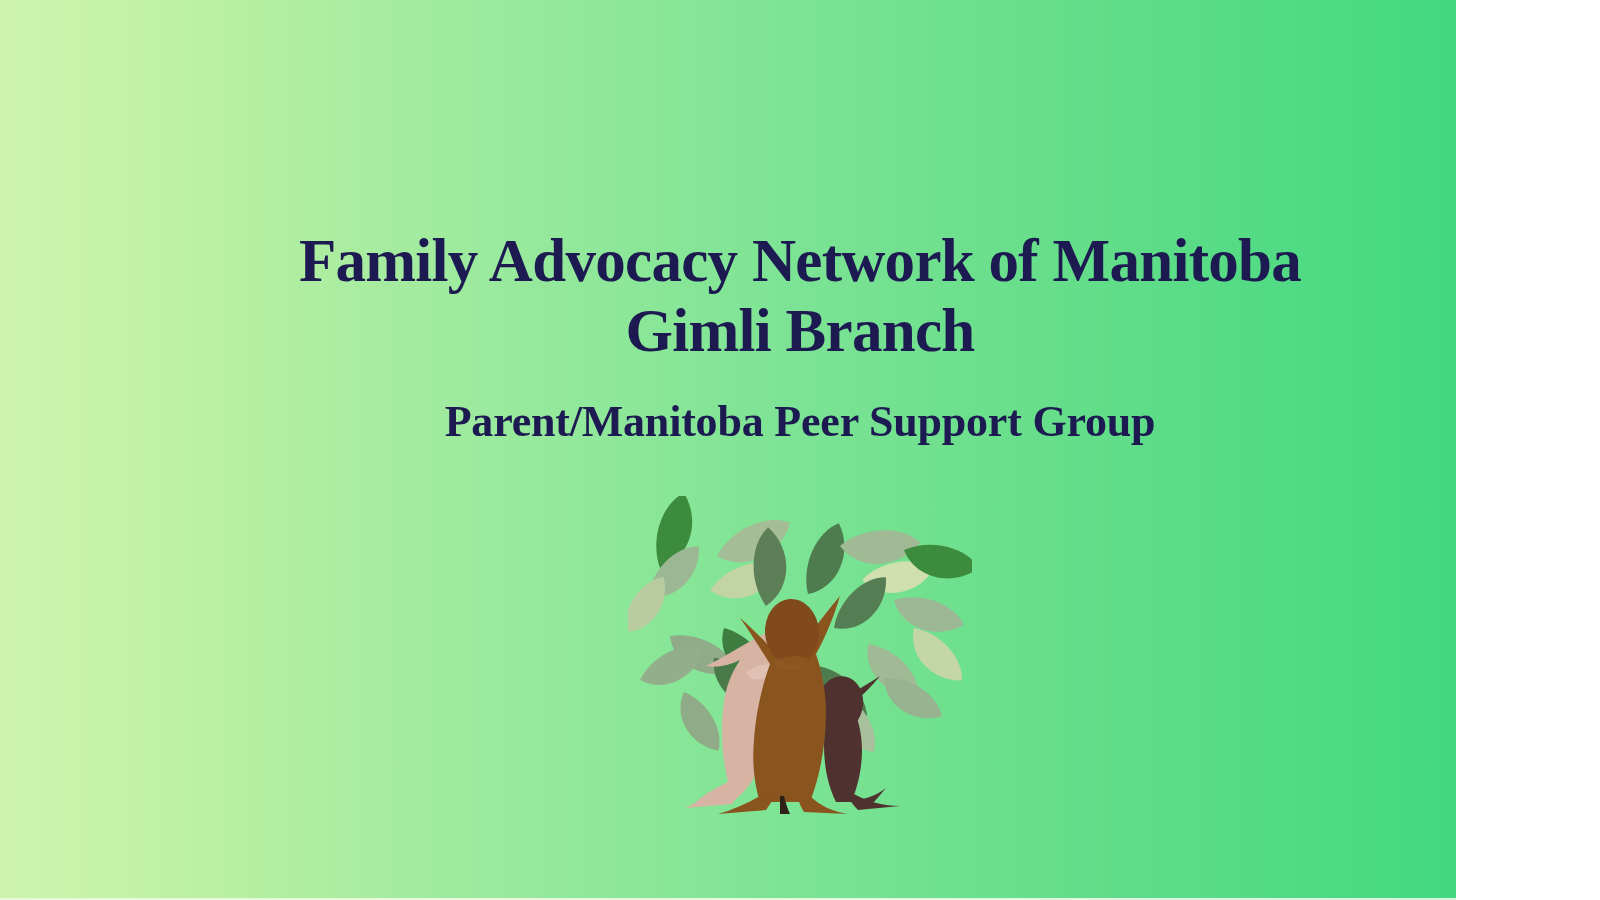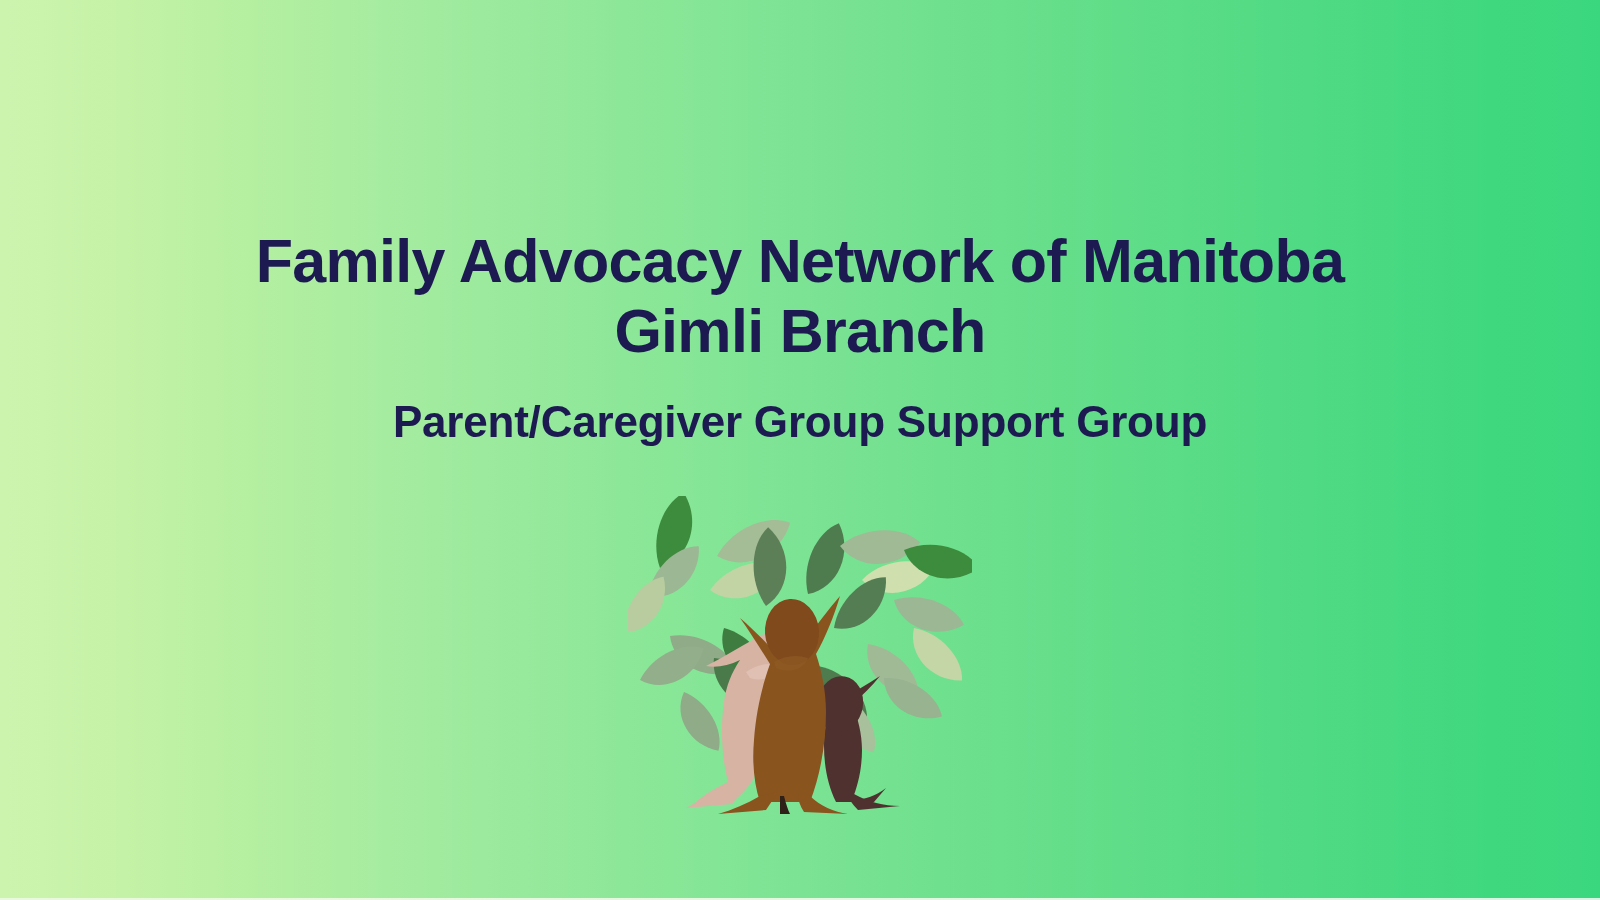--- a/index.html
+++ b/index.html
@@ -6,23 +6,24 @@
   html, body { width:1600px; height:900px; }
   body {
     font-family: "Liberation Sans", sans-serif;
     overflow:hidden;
     background:#ffffff;
   }
 
   
   #slide {
     position:relative;
-    width:1600px;
+    width:1456px;
     height:900px;
     overflow:hidden;
+    font-family:Liberation Serif, serif;
   }
 
   #bg {
     position:absolute;
     left:0; top:0;
     width:1600px;
     height:898px;
     background:linear-gradient(90deg,
       #cdf4ae  0%,
       #c4f2a6  8%,
@@ -87,21 +88,21 @@
 <body>
 
 <div id="slide">
 
   <div id="bg"></div>
   <div id="bg-bottom-edge"></div>
 
   <div id="text-block">
     <div id="title">Family Advocacy Network of Manitoba
 Gimli Branch</div>
-    <div id="subtitle">Parent/Caregiver Group Support Group</div>
+    <div id="subtitle">Parent/Manitoba Peer Support Group</div>
   </div>
 
   <div id="logo">
     <svg viewBox="0 0 344 320" xmlns="http://www.w3.org/2000/svg">
       <defs>
 
         <g id="leaf">
           <path d="M 0,0 C 20,-22 56,-28 76,-14 C 60,14 22,22 0,0 Z"></path>
         </g>
       </defs>

